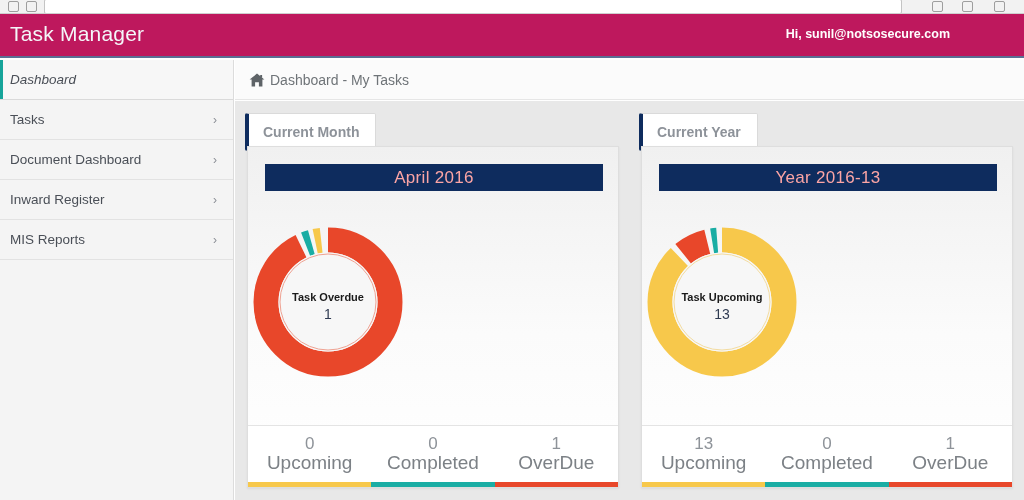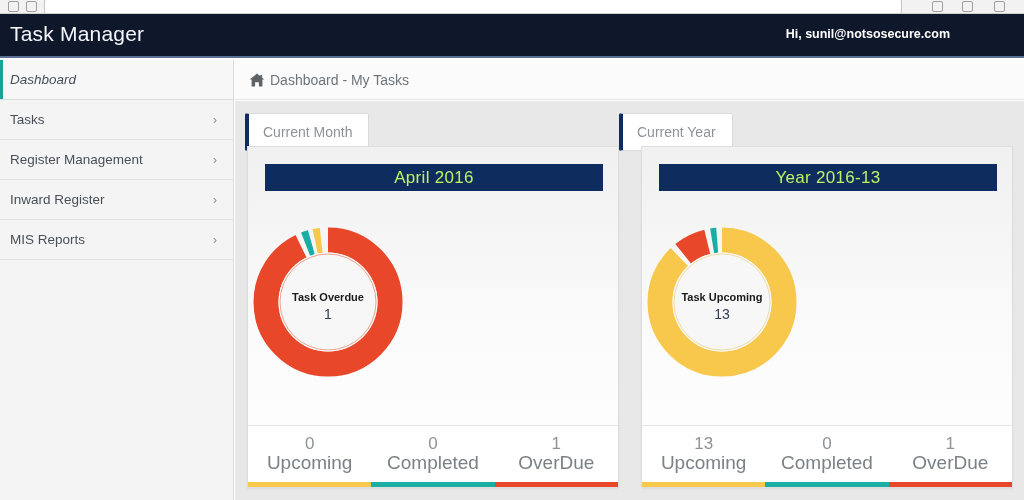--- a/index.html
+++ b/index.html
@@ -42,21 +42,21 @@
     background: #fff;
     border: 1px solid #c4c4c4;
     border-radius: 2px;
   }
 
   
   .topbar {
     position: absolute;
     top: 14px; left: 0;
     width: 1024px; height: 44px;
-    background: #0f172a;
+    background: #be185d;
     border-bottom: 2px solid #5b6f94;
   }
   .app-title {
     position: absolute;
     left: 10px; top: 8px;
     font-size: 21px;
     color: #f4f6f9;
     font-weight: 400;
     letter-spacing: .2px;
   }
@@ -161,47 +161,48 @@
     top: 0;
     height: 38px;
     background: #ffffff;
     border: 1px solid #dadada;
     border-left: 4px solid #0e2c5e;
     display: flex;
     align-items: center;
     padding: 0 16px 0 14px;
     cursor: pointer;
     border-radius: 2px;
+    font-weight: bold;
   }
   .tab-label {
     font-size: 14px;
     color: #8d9299;
   }
   #tab-month { left: 10px; }
-  #tab-year  { left: 384px; }
+  #tab-year  { left: 404px; }
 
   
   .card {
     position: absolute;
     top: 45px;
     width: 372px;
     height: 342px;
     background: linear-gradient(#f0f0f0, #fbfbfb 55%, #ffffff);
     border: 1px solid #dedede;
     box-shadow: 0 1px 2px rgba(0,0,0,.06);
   }
   #card-month { left: 12px; }
   #card-year  { left: 406px; }
 
   .card-title {
     position: absolute;
     top: 17px; left: 17px;
     width: 338px; height: 27px;
     background: #0e2c5e;
-    color: #bef264;
+    color: #fca5a5;
     font-size: 17px;
     display: flex;
     align-items: center;
     justify-content: center;
     letter-spacing: .3px;
     text-align: center;
   }
 
   .donut-wrap {
     position: absolute;
@@ -277,21 +278,21 @@
 
 <div class="sidebar">
   <div class="side-item active">
     <span class="side-label">Dashboard</span>
   </div>
   <div class="side-item">
     <span class="side-label">Tasks</span>
     <span class="side-chevron">›</span>
   </div>
   <div class="side-item">
-    <span class="side-label">Register Management</span>
+    <span class="side-label">Document Dashboard</span>
     <span class="side-chevron">›</span>
   </div>
   <div class="side-item">
     <span class="side-label">Inward Register</span>
     <span class="side-chevron">›</span>
   </div>
   <div class="side-item">
     <span class="side-label">MIS Reports</span>
     <span class="side-chevron">›</span>
   </div>

